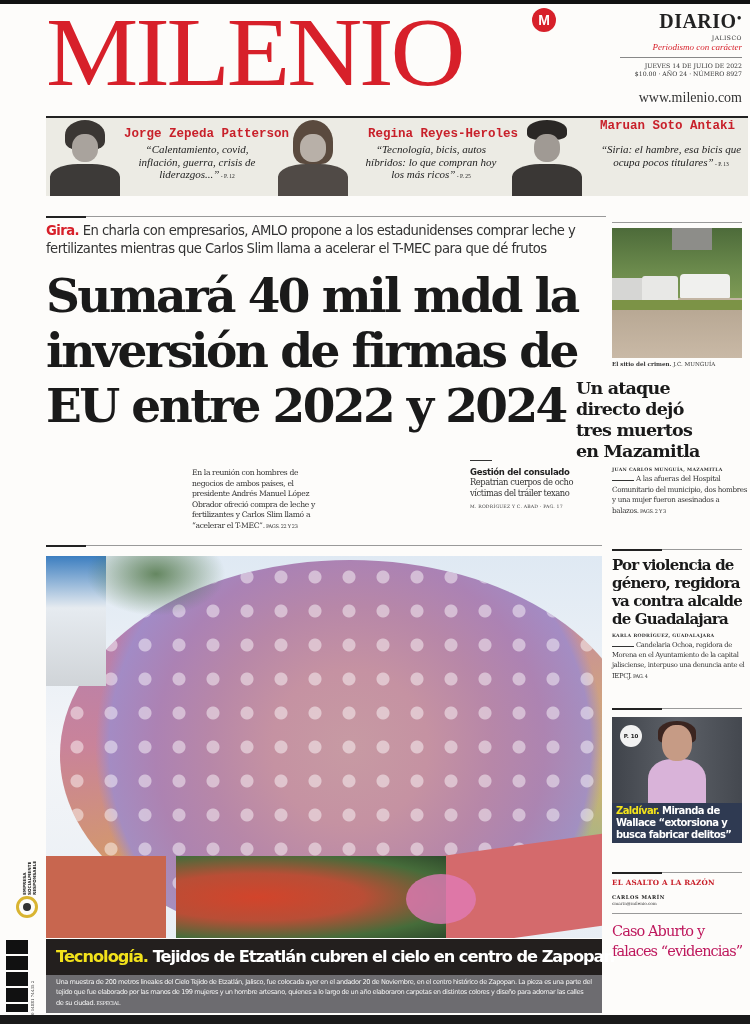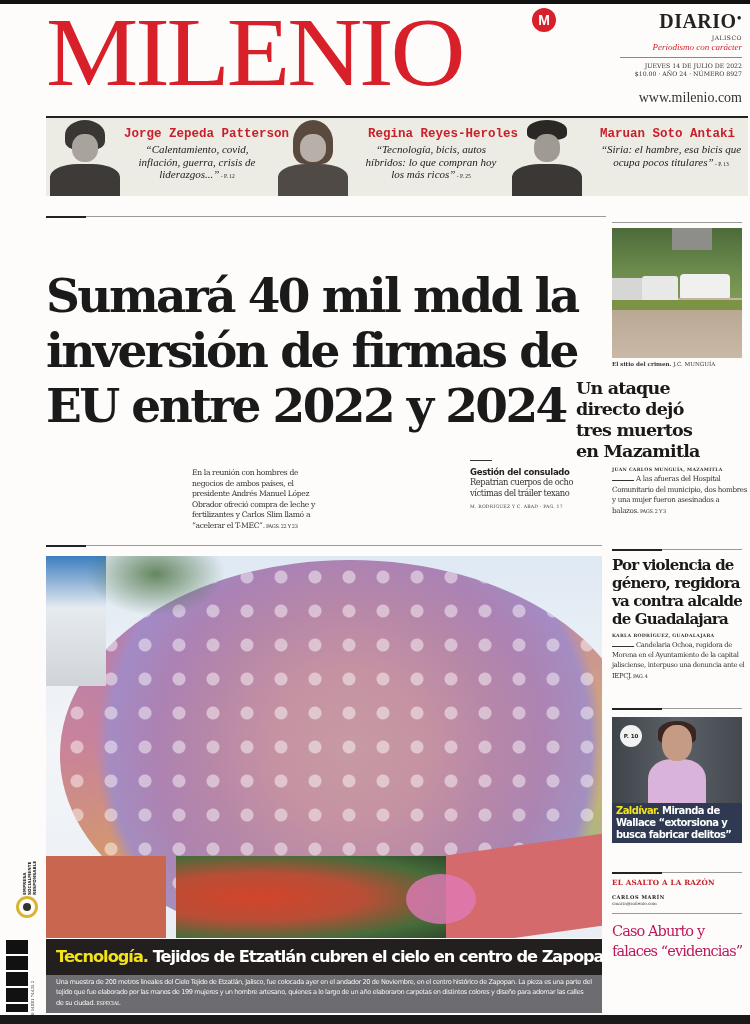--- a/index.html
+++ b/index.html
@@ -147,27 +147,28 @@
       </div>
       <div class="col-name" style="left:94px;top:9px;">Regina Reyes-Heroles</div>
       <div class="col-quote" style="left:84px;top:25px;width:146px;"><span>“Tecnología, bicis, autos híbridos: lo que compran hoy los más ricos”</span><span class="pg"> - P. 25</span></div>
     </div>
     <div class="columnist" style="left:462px;width:240px;">
       <div class="portrait" style="left:0;">
         <div class="body" style="background:#3a3735;"></div>
           <div class="hair" style="background:#2a2725;height:20px;"></div>
           <div class="face" style="background:#a09a94;"></div>
       </div>
-      <div class="col-name" style="left:92px;top:9px;">Maruan Soto Antaki</div>
+      <div class="col-name" style="left:92px;top:1px;">Maruan Soto Antaki</div>
       <div class="col-quote" style="left:88px;top:25px;width:150px;"><span>“Siria: el hambre, esa bicis que ocupa pocos titulares”</span><span class="pg"> - P. 13</span></div>
     </div>
   </div>
 
   <div class="rule-thick" style="left:46px;top:216px;width:40px;"></div>
   <div class="rule-thin" style="left:86px;top:216px;width:520px;"></div>
+  <div class="kicker"><span class="lead">Gira.</span><span> En charla con empresarios, AMLO propone a los estadunidenses comprar leche y fertilizantes mientras que Carlos Slim llama a acelerar el T-MEC para que dé frutos</span></div>
   <div class="headline">Sumará 40 mil mdd la inversión de firmas de EU entre 2022 y 2024</div>
 
   <div class="main-col2">
     <div class="body-text" style="margin-top:7px;"><span>En la reunión con hombres de negocios de ambos países, el presidente Andrés Manuel López Obrador ofreció compra de leche y fertilizantes y Carlos Slim llamó a “acelerar el T-MEC”.</span><span class="pg"> PAGS. 22 Y 23</span></div>
   </div>
 
   <div class="brief" style="left:470px;">
     <div class="short-rule"></div>
     <div class="bhead">Gestión del consulado</div>
     <div class="btext">Repatrian cuerpos de ocho víctimas del tráiler texano</div>

